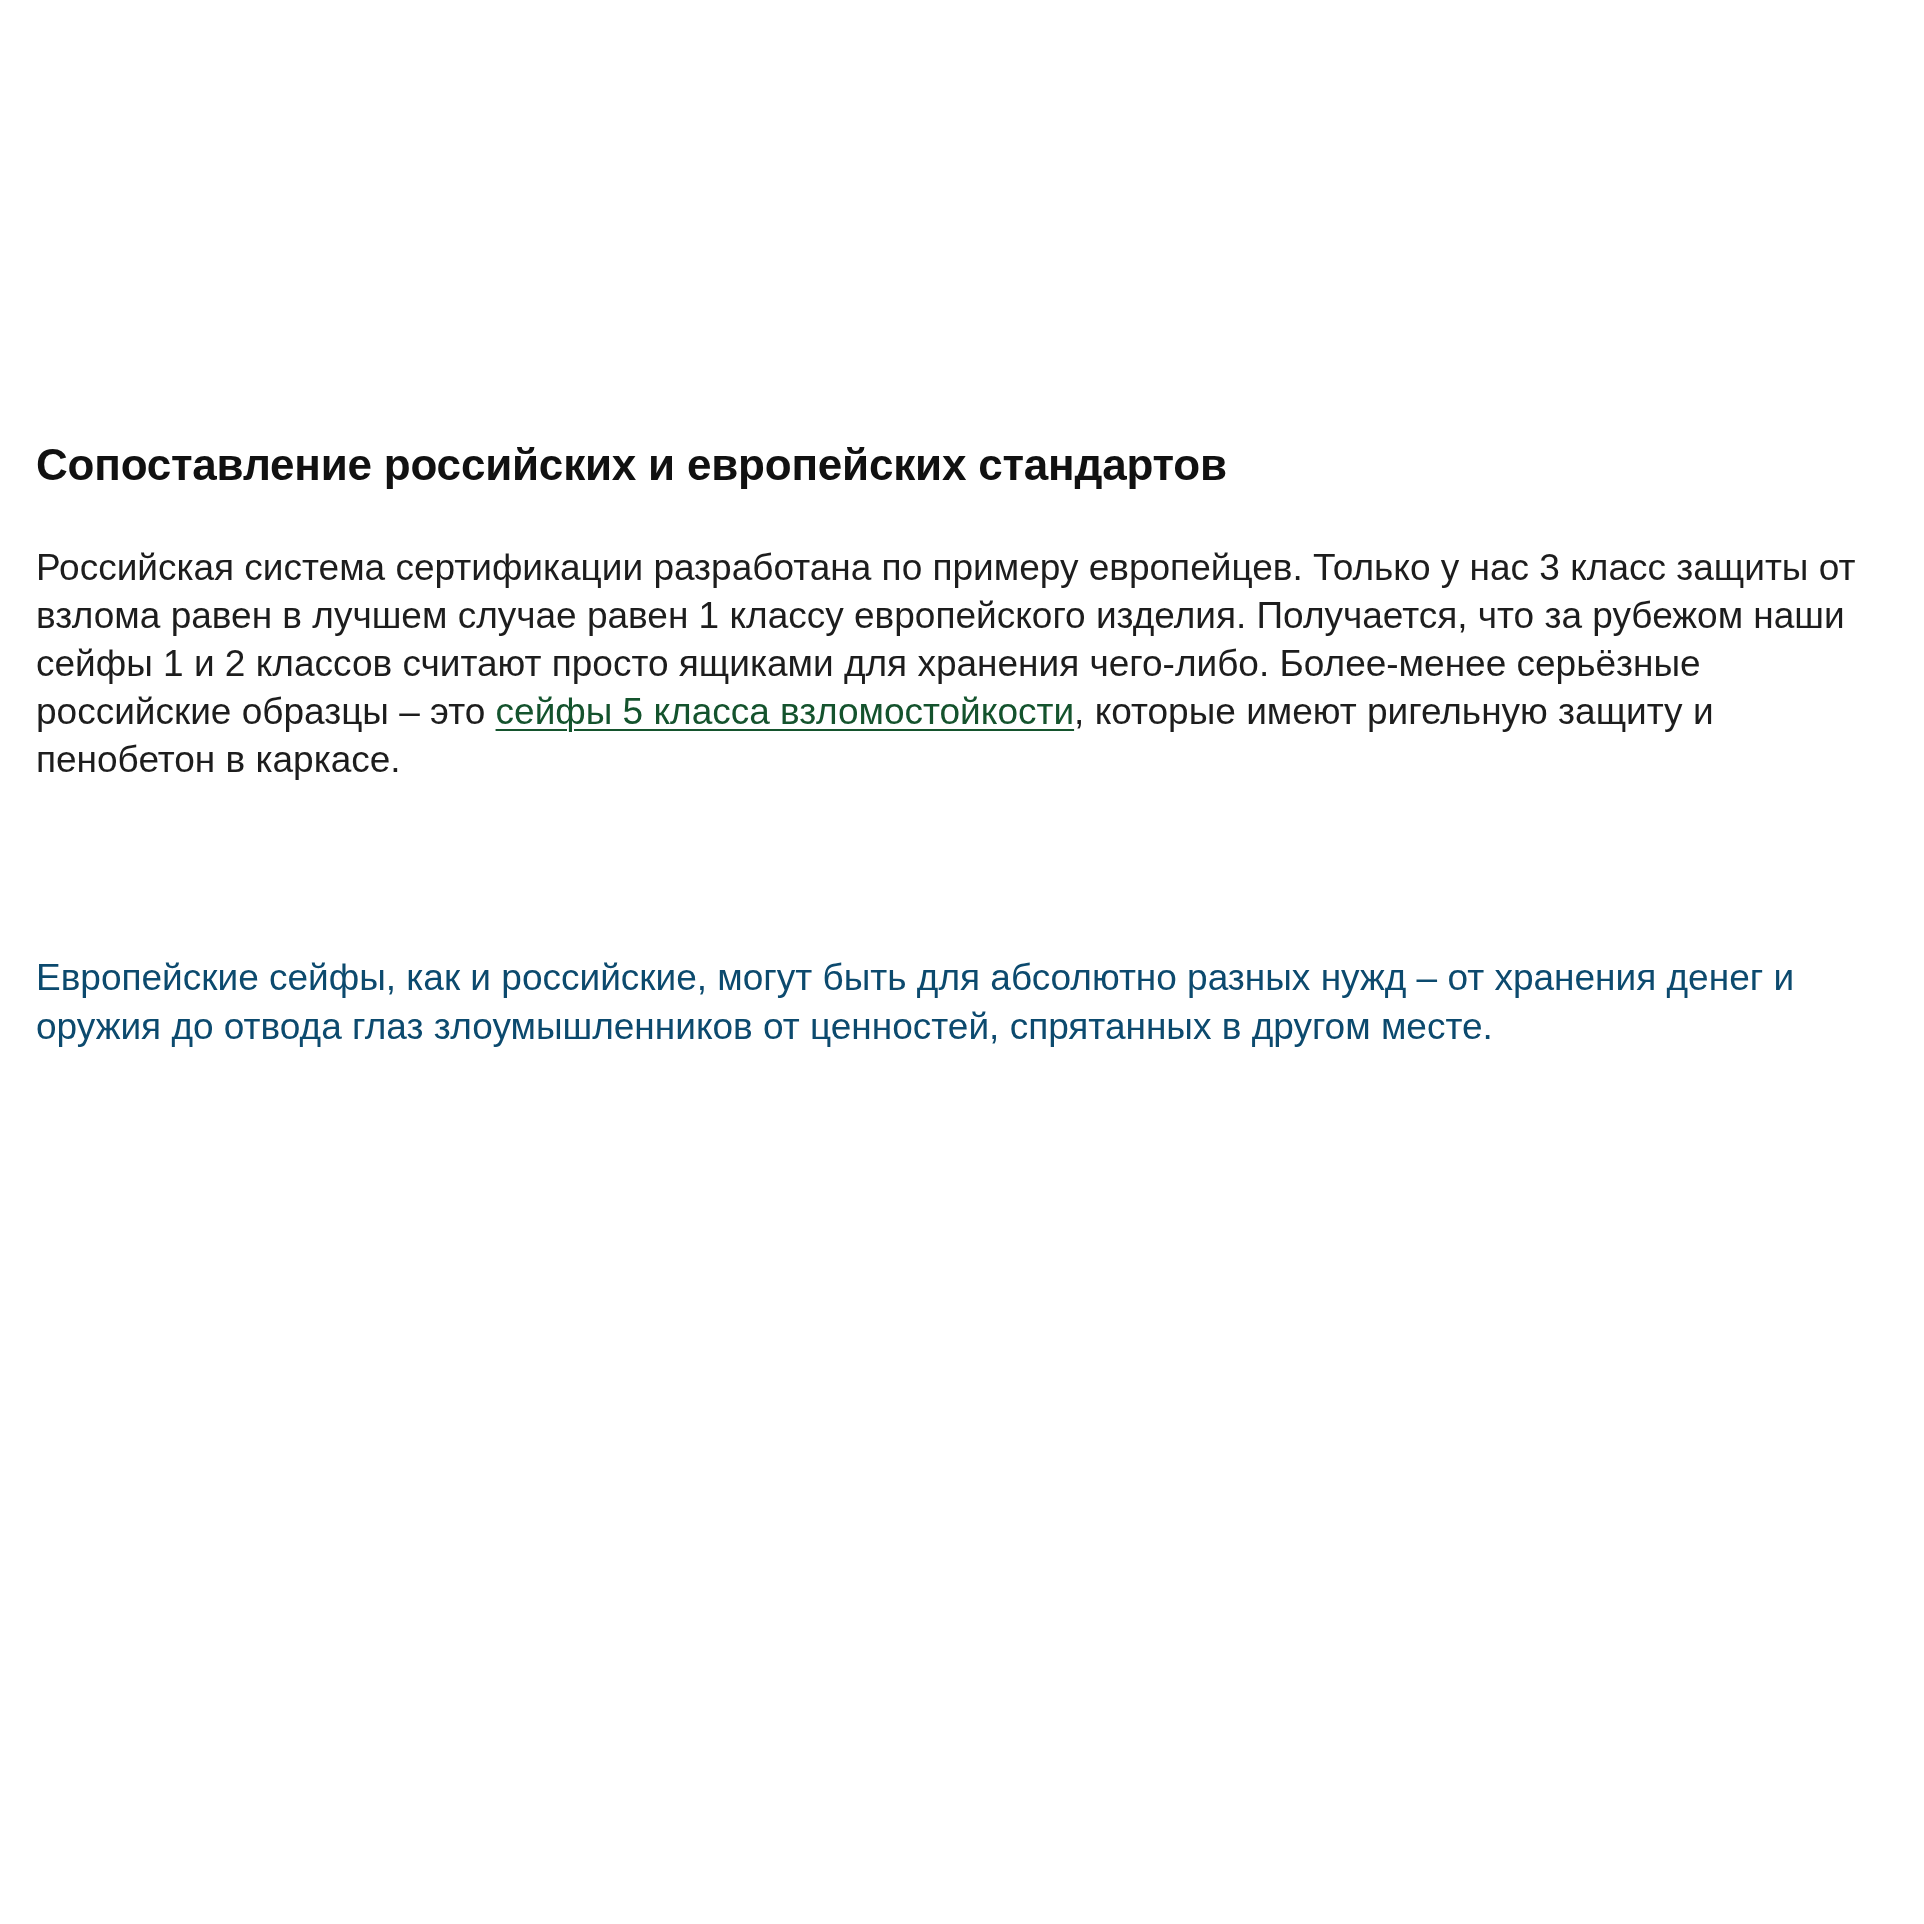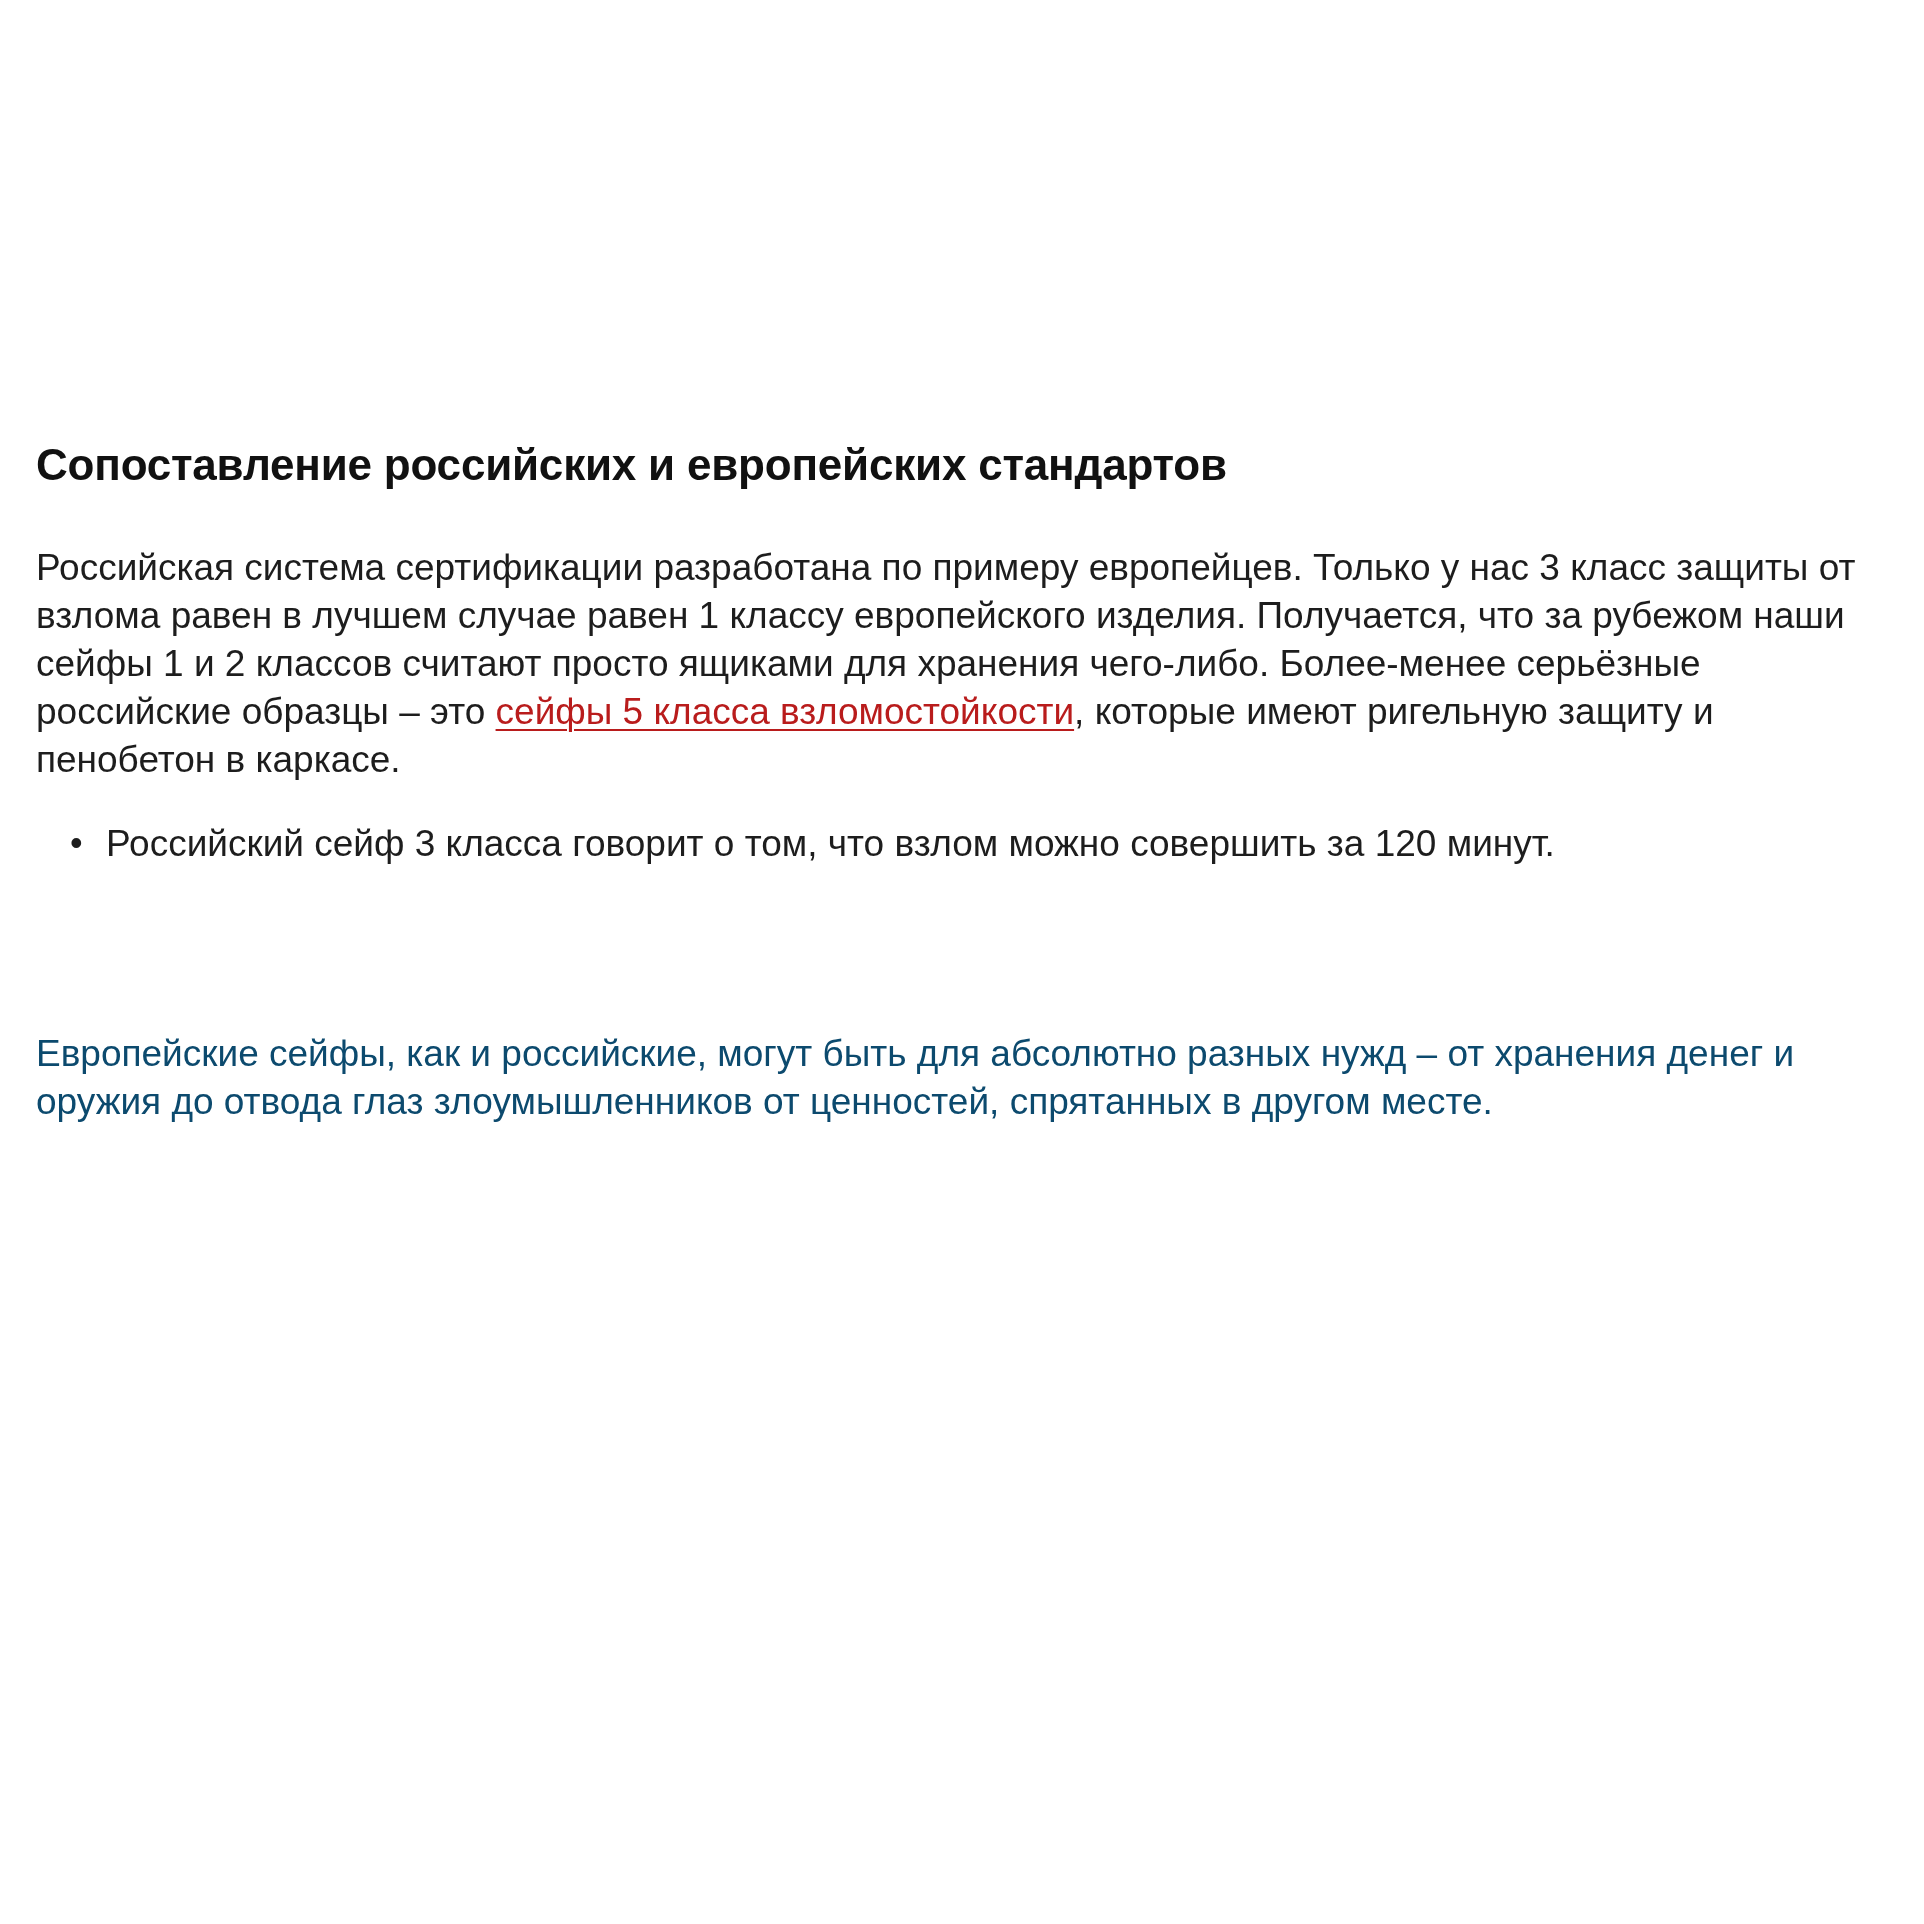--- a/index.html
+++ b/index.html
@@ -61,21 +61,21 @@
     position: absolute;
     left: -36px;
     top: -1.8px;
     font-size: 36px;
     color: #1d1d1d;
   }
   ul.bullets li.spaced {
     line-height: 1.75;
   }
   a.inline-link {
-    color: #b91c1c;
+    color: #14532d;
     text-decoration: underline;
     text-underline-offset: 4.5px;
     text-decoration-thickness: 1.8px;
   }
   .spacer-block {
     height: 134px;
   }
   p.closing {
     font-size: 37px;
     line-height: 1.30;
@@ -88,21 +88,20 @@
 
 <div class="page">
   <div class="content">
 
     <h1 class="article-title">Сопоставление российских и европейских стандартов</h1>
 
     <p class="para"><span>Российская система сертификации разработана по примеру европейцев. Только у нас 3 класс защиты от взлома равен в лучшем случае равен 1 классу европейского изделия. Получается, что за рубежом наши сейфы 1 и 2 классов считают просто ящиками для хранения чего-либо. Более-менее серьёзные российские образцы – это </span><a href="#" class="inline-link">сейфы 5 класса взломостойкости</a><span>, которые имеют ригельную защиту и пенобетон в каркасе.</span></p>
 
 
     <ul class="bullets">
-      <li><span>Российский сейф 3 класса говорит о том, что взлом можно совершить за 120 минут.</span></li>
     </ul>
 
     <div class="spacer-block"></div>
 
     <p class="closing">Европейские сейфы, как и российские, могут быть для абсолютно разных нужд – от хранения денег и оружия до отвода глаз злоумышленников от ценностей, спрятанных в другом месте.</p>
 
   </div>
 </div>
 
 

